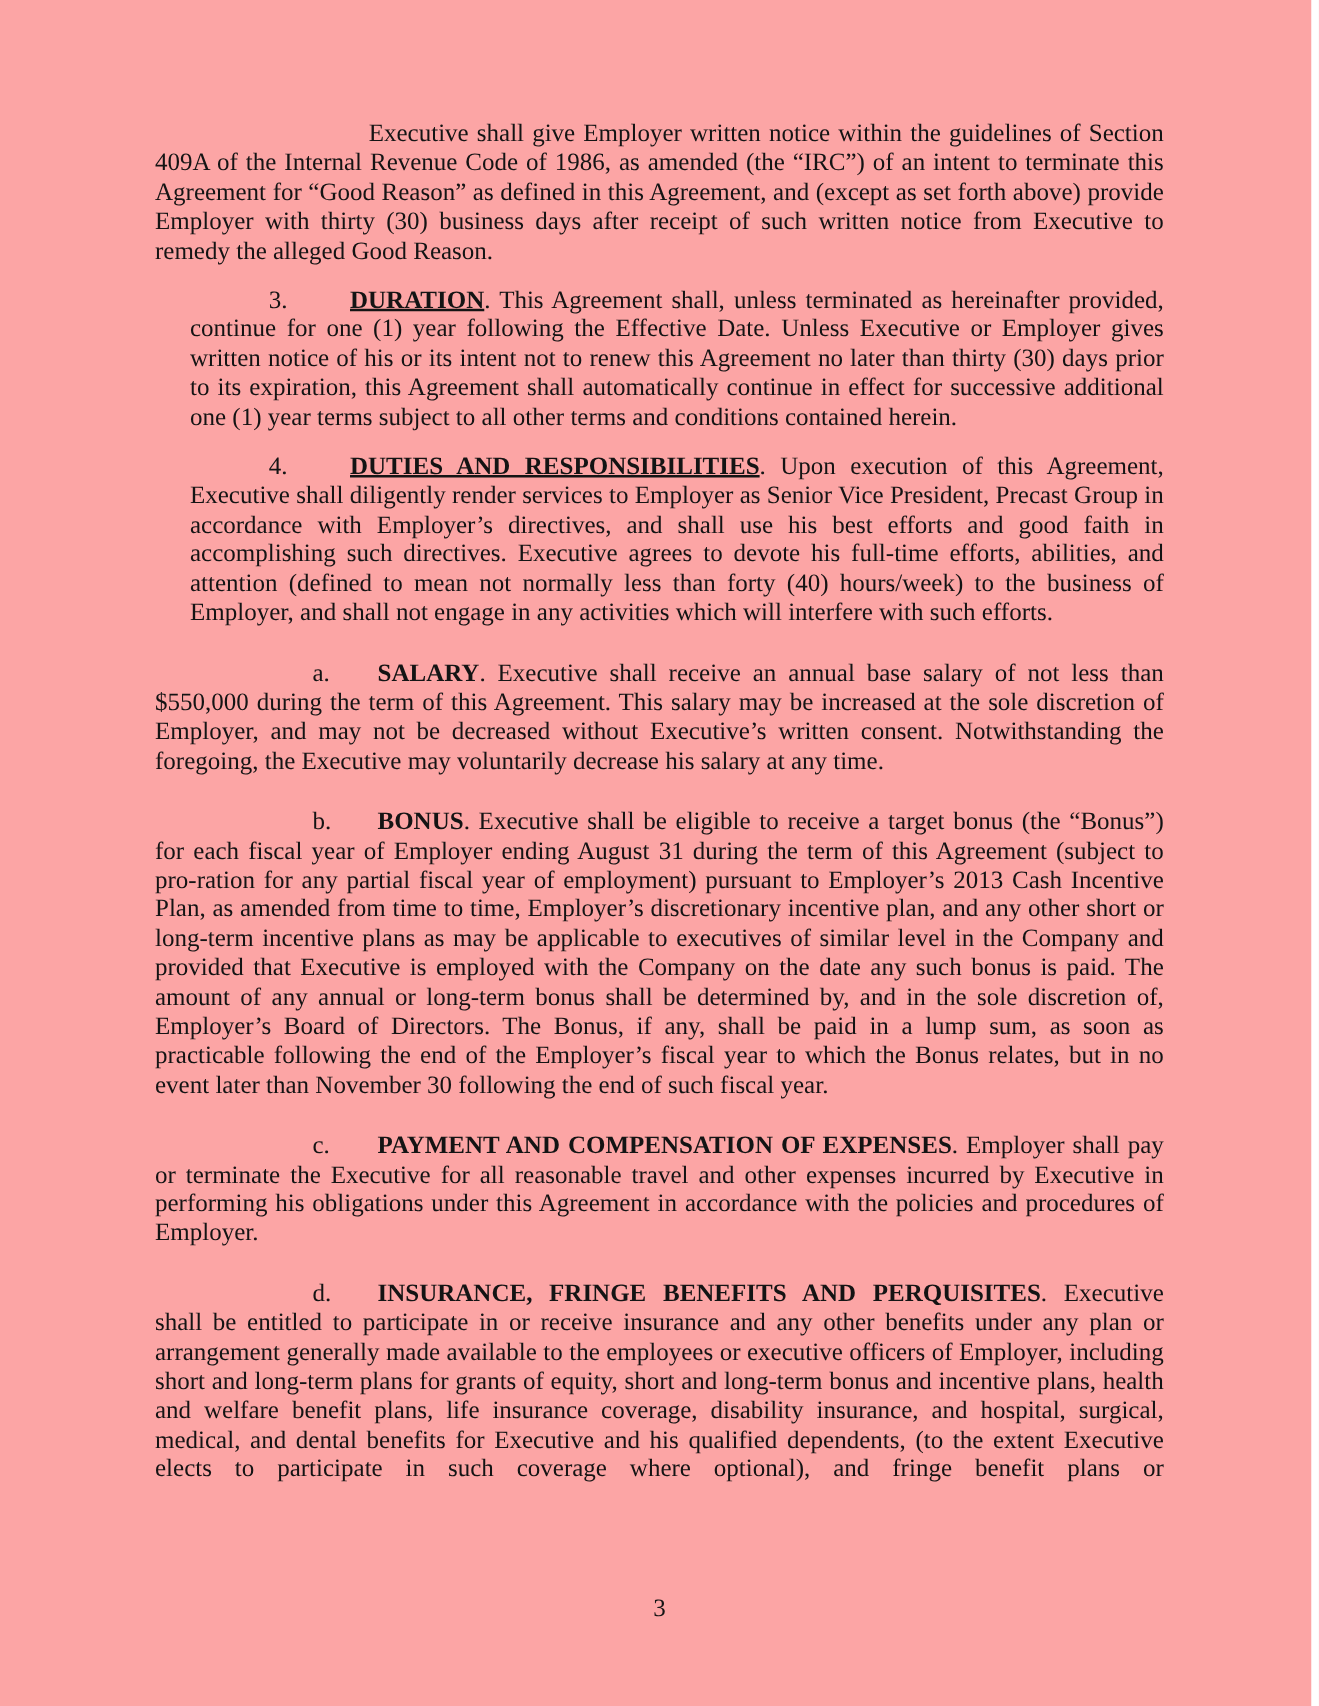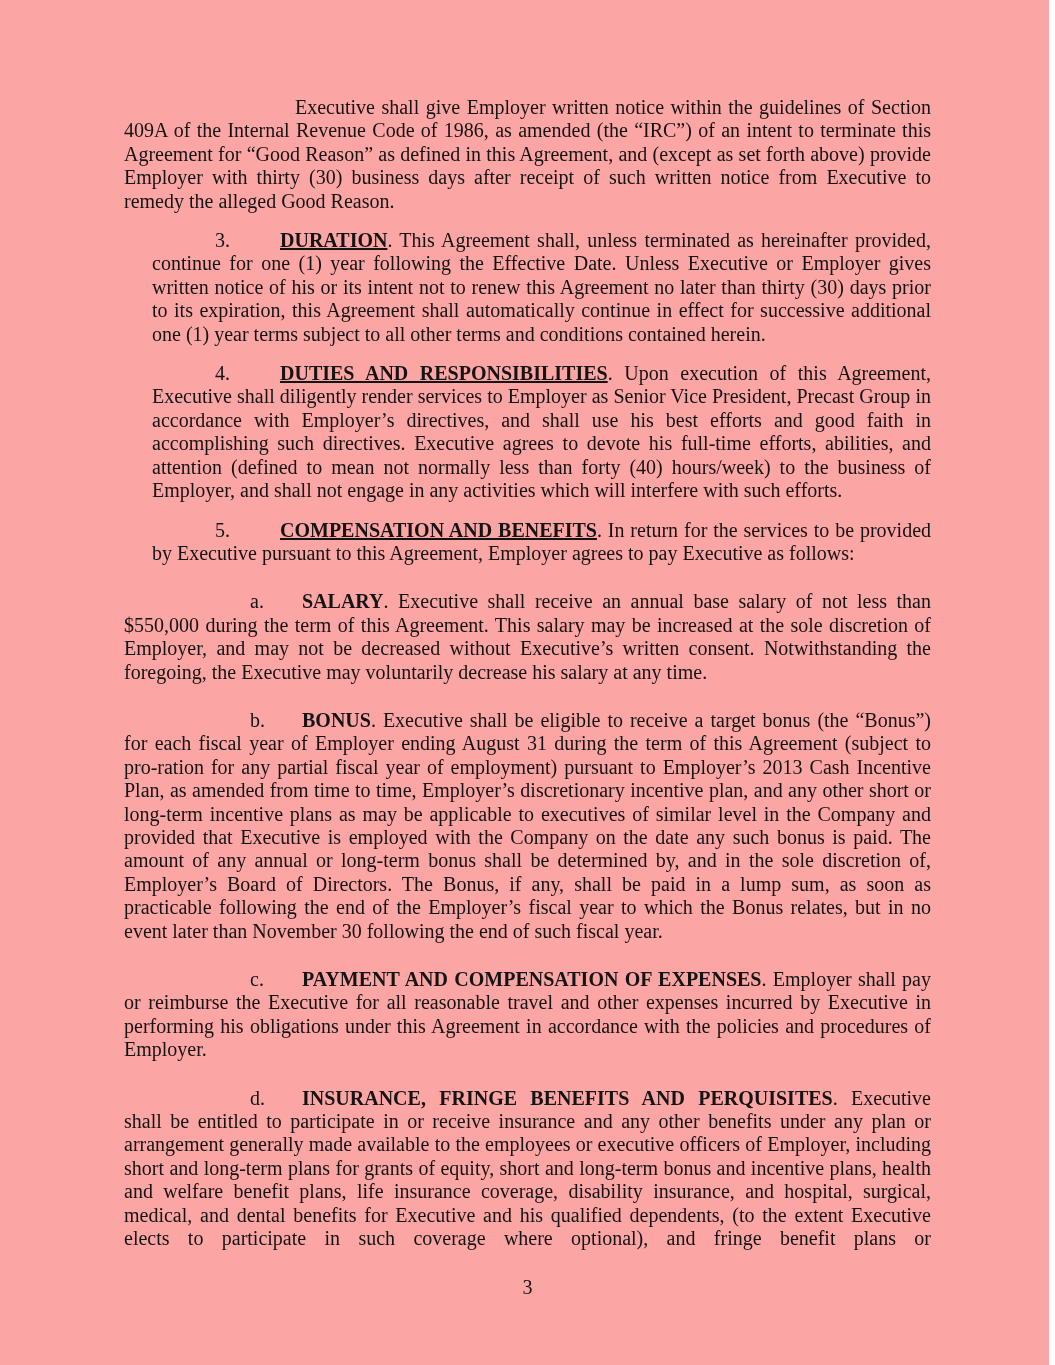--- a/index.html
+++ b/index.html
@@ -81,26 +81,25 @@
 
 <div class="page">
   <div class="content">
 
     <p class="para deep"><span>Executive shall give Employer written notice within the guidelines of Section 409A of the Internal Revenue Code of 1986, as amended (the “IRC”) of an intent to terminate this Agreement for “Good Reason” as defined in this Agreement, and (except as set forth above) provide Employer with thirty (30) business days after receipt of such written notice from Executive to remedy the alleged Good Reason.</span></p>
 
     <p class="para section"><span class="num">3.</span><span class="heading u">DURATION</span><span>. This Agreement shall, unless terminated as hereinafter provided, continue for one (1) year following the Effective Date.  Unless Executive or Employer gives written notice of his or its intent not to renew this Agreement no later than thirty (30) days prior to its expiration, this Agreement shall automatically continue in effect for successive additional one (1) year terms subject to all other terms and conditions contained herein.</span></p>
 
     <p class="para section"><span class="num">4.</span><span class="heading u">DUTIES AND RESPONSIBILITIES</span><span>. Upon execution of this Agreement, Executive shall diligently render services to Employer as Senior Vice President, Precast Group in accordance with Employer’s directives, and shall use his best efforts and good faith in accomplishing such directives.  Executive agrees to devote his full-time efforts, abilities, and attention (defined to mean not normally less than forty (40) hours/week) to the business of Employer, and shall not engage in any activities which will interfere with such efforts.</span></p>
 
-    <p class="para section"><span class="num">5.</span><span class="heading u">COMPENSATION AND BENEFITS</span><span>. In return for the services to be provided by Executive pursuant to this Agreement, Employer agrees to pay Executive as follows:</span></p>
 
     <p class="para subsection"><span class="num">a.</span><span class="heading">SALARY</span><span>. Executive shall receive an annual base salary of not less than $550,000 during the term of this Agreement.  This salary may be increased at the sole discretion of Employer, and may not be decreased without Executive’s written consent.  Notwithstanding the foregoing, the Executive may voluntarily decrease his salary at any time.</span></p>
 
     <p class="para subsection"><span class="num">b.</span><span class="heading">BONUS</span><span>. Executive shall be eligible to receive a target bonus (the “Bonus”) for each fiscal year of Employer ending August 31 during the term of this Agreement (subject to pro-ration for any partial fiscal year of employment) pursuant to Employer’s 2013 Cash Incentive Plan, as amended from time to time, Employer’s discretionary incentive plan, and any other short or long-term incentive plans as may be applicable to executives of similar level in the Company and provided that Executive is employed with the Company on the date any such bonus is paid.  The amount of any annual or long-term bonus shall be determined by, and in the sole discretion of, Employer’s Board of Directors.  The Bonus, if any, shall be paid in a lump sum, as soon as practicable following the end of the Employer’s fiscal year to which the Bonus relates, but in no event later than November 30 following the end of such fiscal year.</span></p>
 
-    <p class="para subsection"><span class="num">c.</span><span class="heading">PAYMENT AND COMPENSATION OF EXPENSES</span><span>. Employer shall pay or reimburse the Executive for all reasonable travel and other expenses incurred by Executive in performing his obligations under this Agreement in accordance with the policies and procedures of Employer.</span></p>
+    <p class="para subsection"><span class="num">c.</span><span class="heading">PAYMENT AND COMPENSATION OF EXPENSES</span><span>. Employer shall pay or terminate the Executive for all reasonable travel and other expenses incurred by Executive in performing his obligations under this Agreement in accordance with the policies and procedures of Employer.</span></p>
 
     <p class="para subsection justify-last"><span class="num">d.</span><span class="heading">INSURANCE, FRINGE BENEFITS AND PERQUISITES</span><span>. Executive shall be entitled to participate in or receive insurance and any other benefits under any plan or arrangement generally made available to the employees or executive officers of Employer, including short and long-term plans for grants of equity, short and long-term bonus and incentive plans, health and welfare benefit plans, life insurance coverage, disability insurance, and hospital, surgical, medical, and dental benefits for Executive and his qualified dependents, (to the extent Executive elects to participate in such coverage where optional), and fringe benefit plans or</span></p>
 
   </div>
 
   <div class="page-number">3</div>
 </div>
 
 </body></html>

